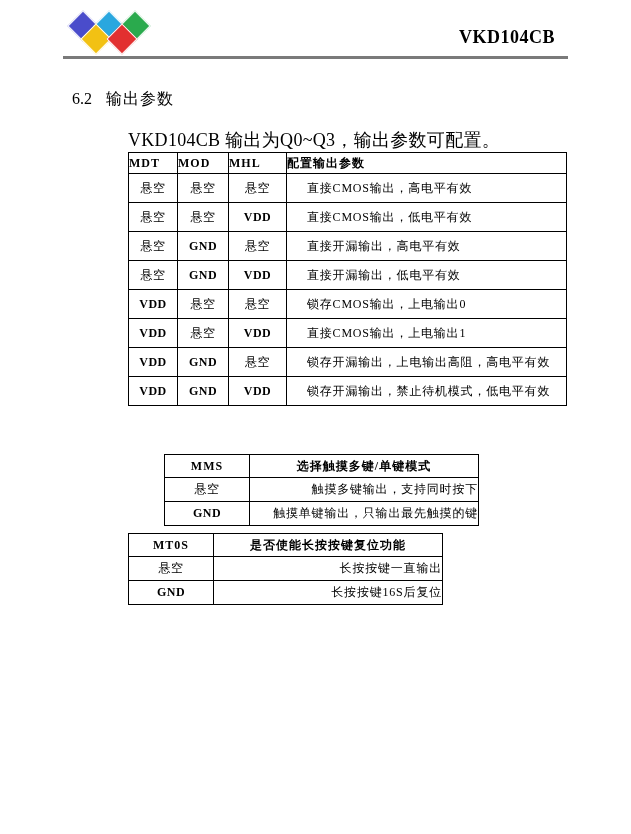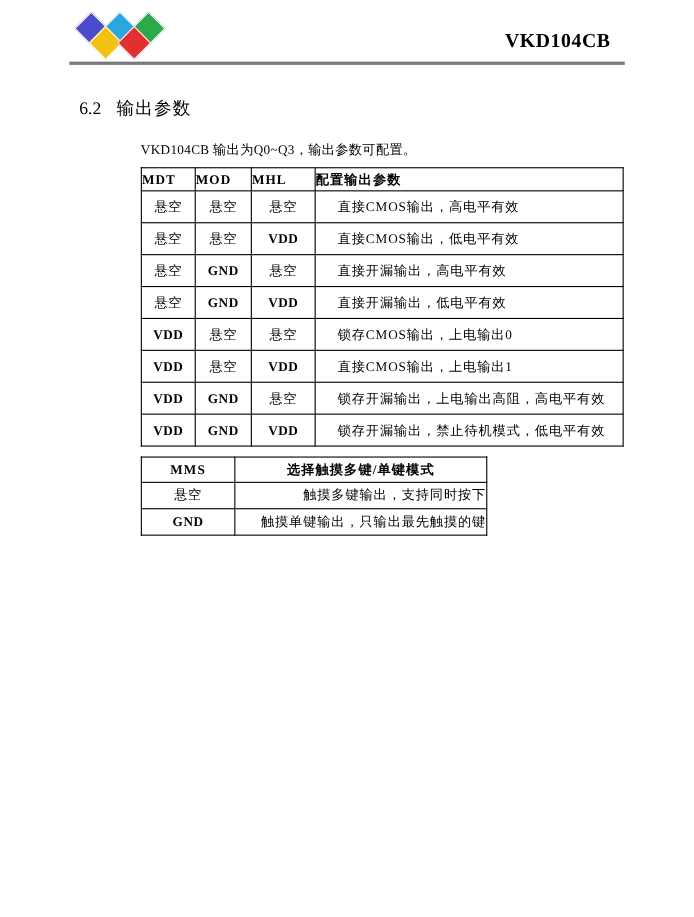--- a/index.html
+++ b/index.html
@@ -17,35 +17,35 @@
   .d2{left:17px;top:16px;}
   .d4{left:43px;top:16px;}
   .brand{position:absolute;left:152px;top:15px;line-height:1;}
   .brand-cn{font-family:"Liberation Sans","DejaVu Sans",sans-serif;font-weight:bold;font-size:17px;letter-spacing:1px;display:block;}
   .brand-en{font-size:8.5px;letter-spacing:0.2px;display:block;margin-top:4px;}
   .doc-title{position:absolute;top:27px;right:76px;font-size:18px;font-weight:bold;letter-spacing:0.5px;}
   .rule{position:absolute;left:63px;top:56px;width:505px;height:3px;}
   
   .section-title{position:absolute;left:72px;top:89px;font-size:16px;letter-spacing:1px;}
   .section-title .num{letter-spacing:0;margin-right:14px;}
-  .intro{position:absolute;left:128px;top:128px;font-size:12px;letter-spacing:0.3px;}
+  .intro{position:absolute;left:128px;top:128px;font-size:18px;letter-spacing:0.3px;}
   
   table.tbl{position:absolute;border-collapse:collapse;table-layout:fixed;font-size:12px;}
   table.tbl th,table.tbl td{border:1px solid #000;padding:0;overflow:hidden;white-space:nowrap;}
   .main-tbl{left:128px;top:152px;width:438px;}
   .main-tbl th{height:20px;font-weight:bold;text-align:left;letter-spacing:1px;}
   .main-tbl td{height:28px;letter-spacing:0.8px;}
   .main-tbl td:nth-child(-n+3){text-align:center;letter-spacing:0.5px;}
   .main-tbl td:nth-child(4){text-align:left;padding-left:20px;}
   .opt-tbl{left:128px;width:314px;}
   .opt-tbl th{height:22px;font-weight:bold;text-align:center;letter-spacing:1px;}
   .opt-tbl td{height:23px;letter-spacing:0.8px;}
   .opt-tbl td:first-child{text-align:center;letter-spacing:0.5px;}
   .opt-tbl td:nth-child(2){text-align:right;padding-left:10px;}
-  #opt-mms{top:415px;}
+  #opt-mms{top:454px;margin-left:36px;}
   #opt-mt0s{top:533px;}
   #opt-mlp{top:633px;}
   .latin{font-weight:bold;letter-spacing:0.3px;}
 </style>
 </head>
 <body>
 
 <div class="page">
 
   <div class="logo-mark">
@@ -147,15 +147,37 @@
           <td>悬空</td>
           <td>触摸多键输出，支持同时按下</td>
         </tr>
         <tr>
           <td class="latin">GND</td>
           <td>触摸单键输出，只输出最先触摸的键</td>
         </tr>
       </tbody>
   </table>
 
+  <table class="tbl opt-tbl" id="opt-mt0s">
+    <colgroup>
+        <col style="width:85px">
+        <col style="width:229px">
+      </colgroup>
+    <thead>
+      <tr>
+        <th>MT0S</th>
+        <th>是否使能长按按键复位功能</th>
+      </tr>
+    </thead>
+    <tbody>
+        <tr>
+          <td>悬空</td>
+          <td>长按按键一直输出</td>
+        </tr>
+        <tr>
+          <td class="latin">GND</td>
+          <td>长按按键16S后复位</td>
+        </tr>
+      </tbody>
+  </table>
 
 
 </div>
 
 </body></html>

